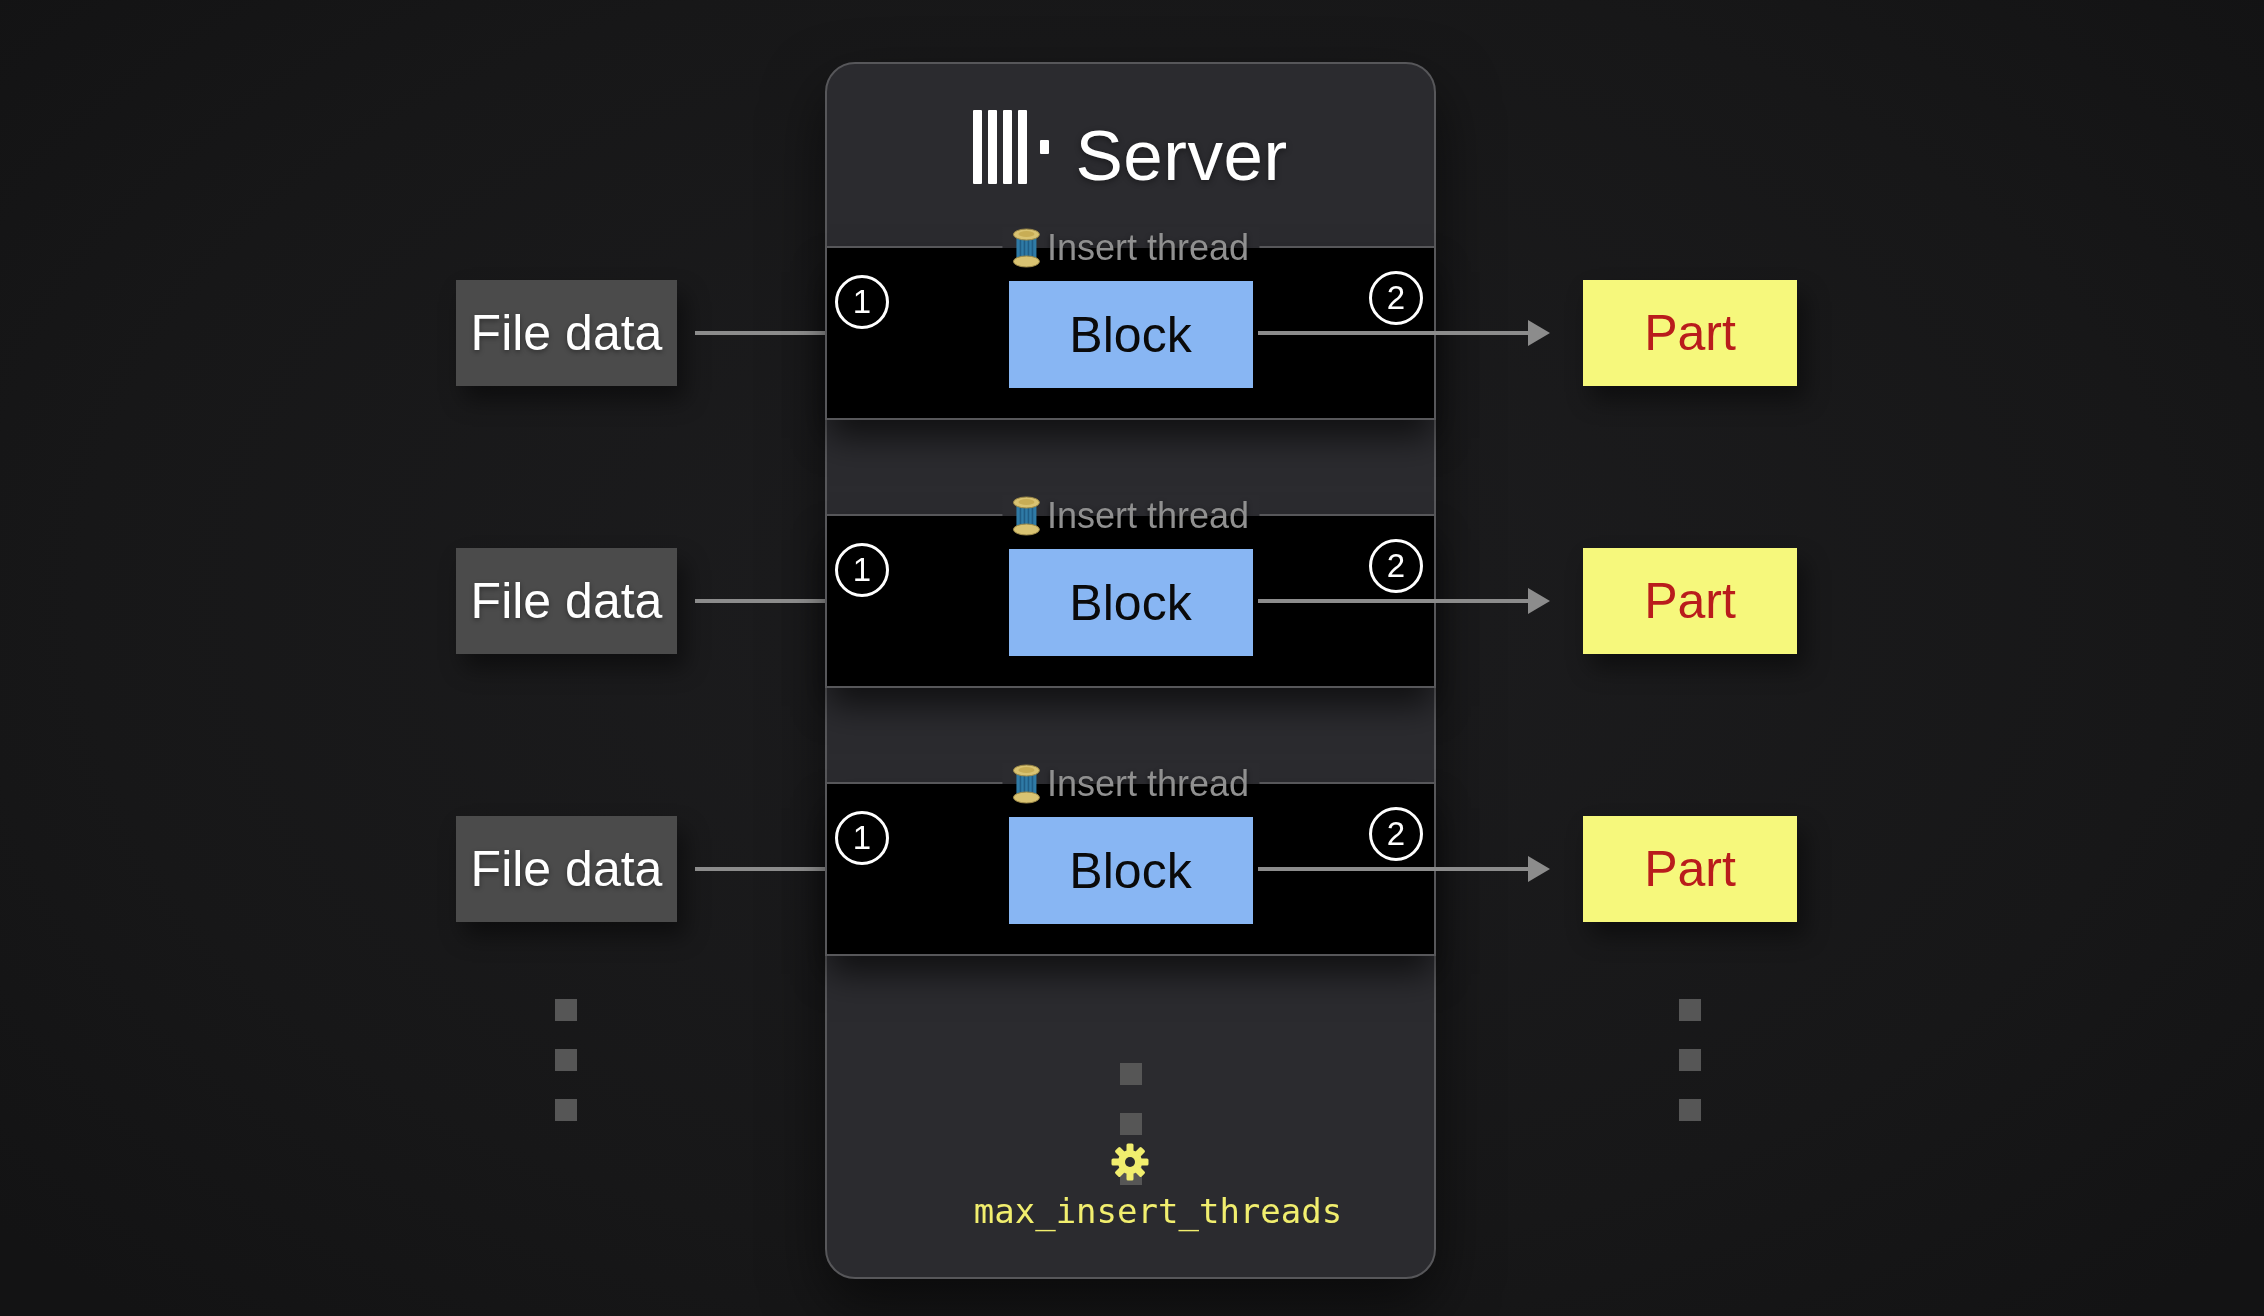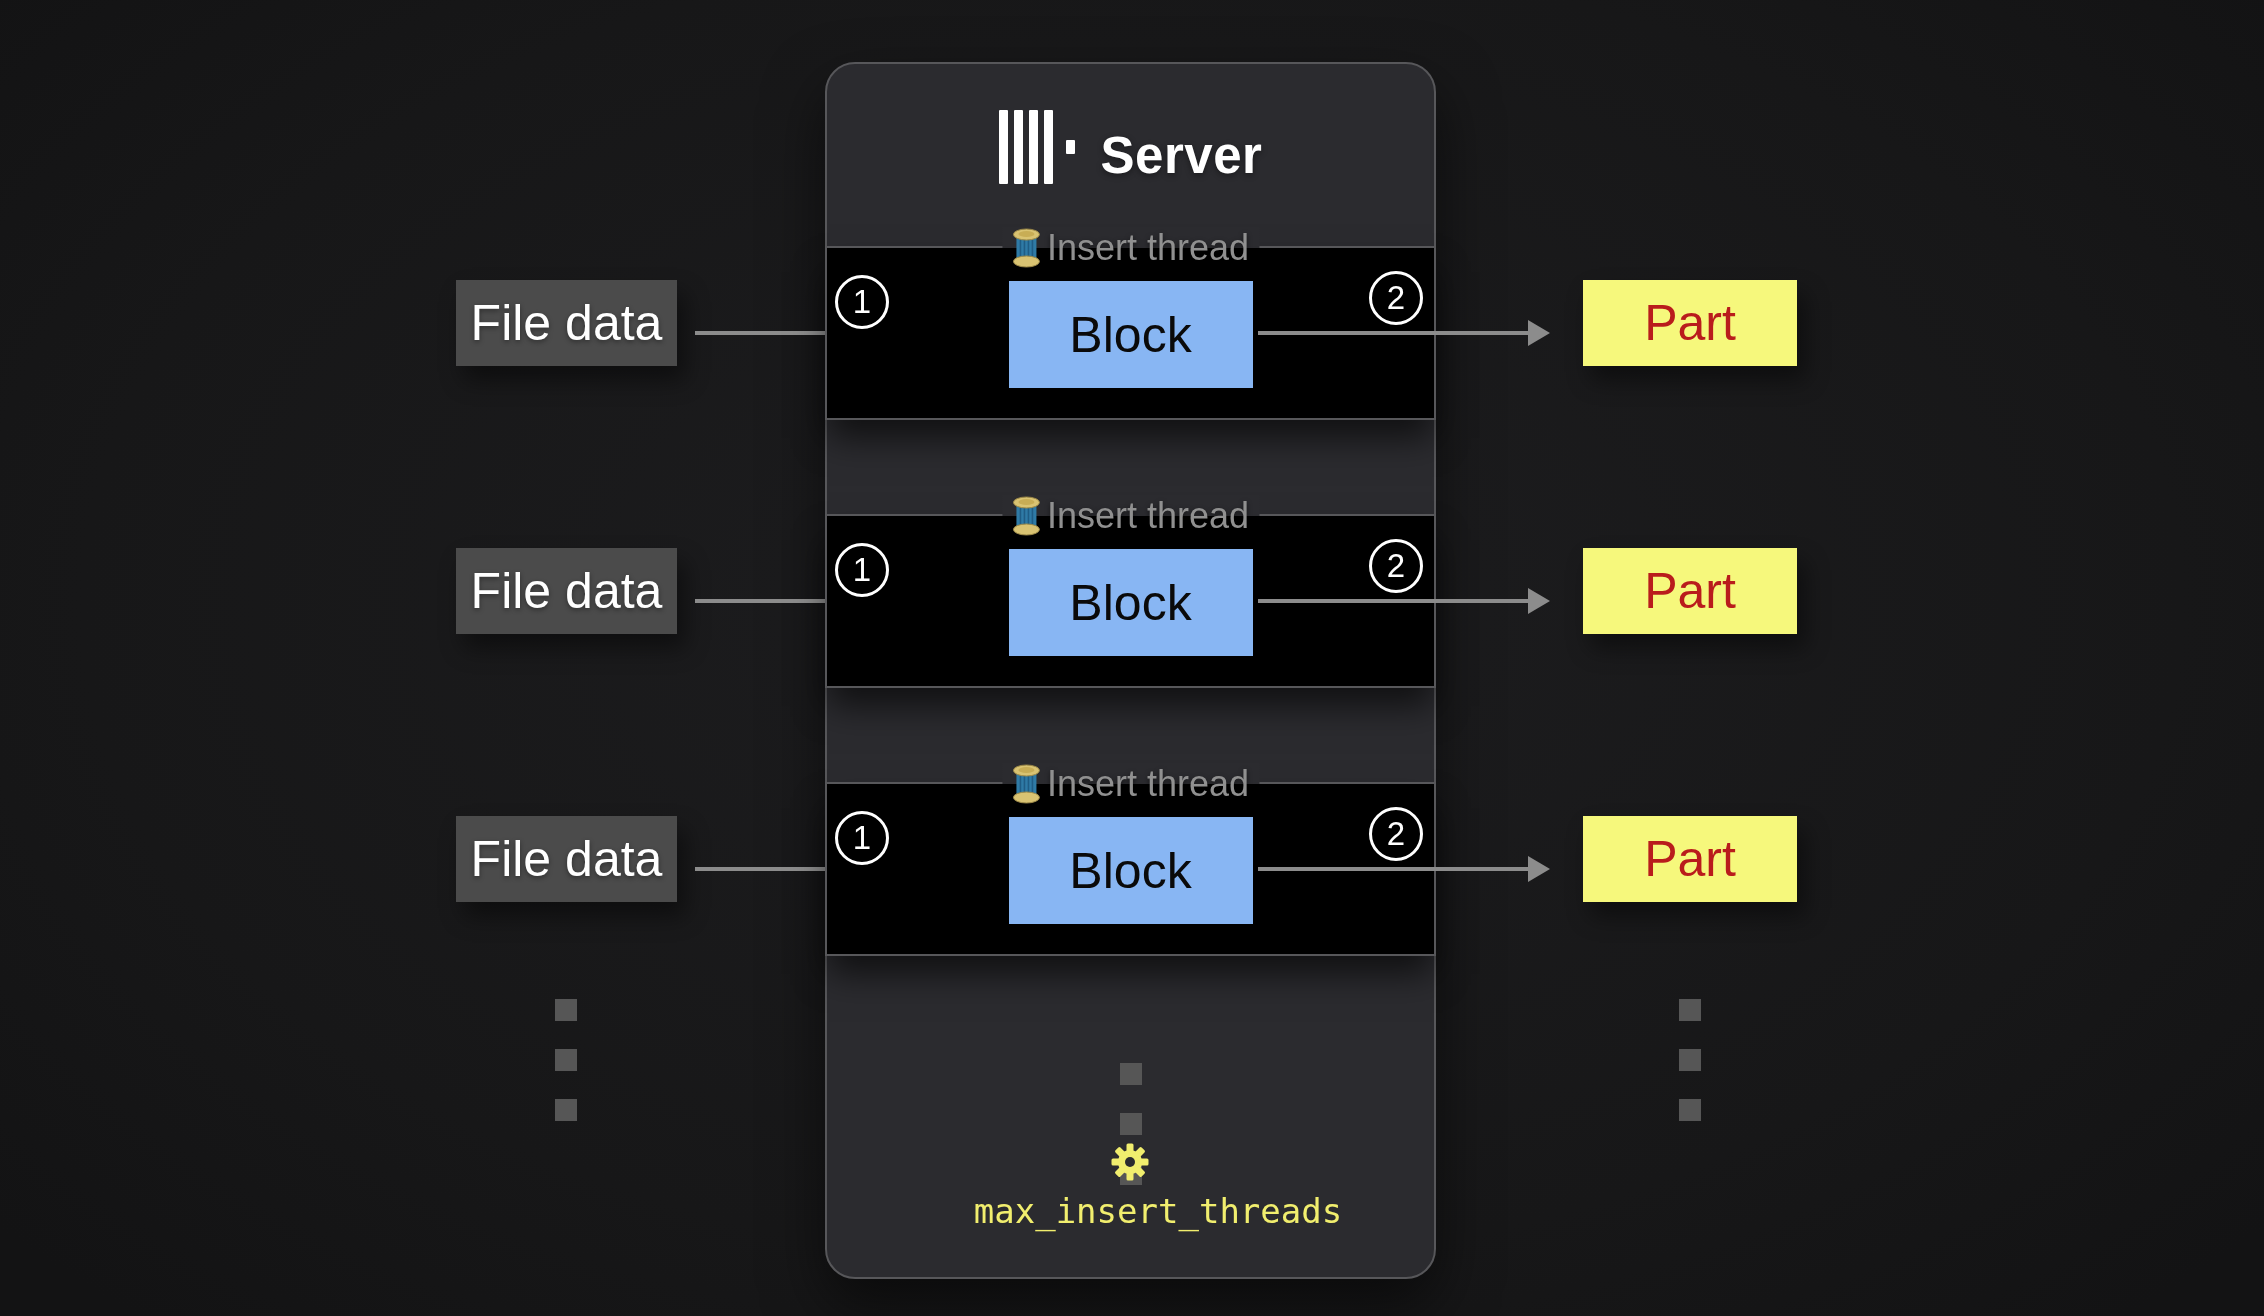--- a/index.html
+++ b/index.html
@@ -15,21 +15,21 @@
     box-sizing:border-box; background:#2b2b2f; border:2px solid #57575a;
     border-radius:30px; box-shadow:0 26px 60px rgba(0,0,0,.55);
   }
   .panel-header {
     position:absolute; left:0; right:0; top:0; height:182px;
     display:flex; align-items:center; justify-content:center; gap:26px;
   }
   .logo { display:flex; align-items:center; gap:6px; transform:translateY(-8px); }
   .logo .bar { width:9px; height:74px; background:#ffffff; border-radius:1px; }
   .logo .bar.short { width:9px; height:14px; margin-left:7px; }
-  .server-title { color:#ffffff; font-size:51px; letter-spacing:.5px; text-shadow:0 2px 6px rgba(0,0,0,.4);font-weight:bold; }
+  .server-title { color:#ffffff; font-size:71px; letter-spacing:.5px; text-shadow:0 2px 6px rgba(0,0,0,.4); }
 
   
   .thread-row { position:absolute; left:0; width:2264px; height:174px; }
   .row-0 { top:246px; } .row-1 { top:514px; } .row-2 { top:782px; }
 
   .thread-box {
     position:absolute; left:825px; top:0; width:611px; height:174px;
     box-sizing:border-box; background:#000000; border:2px solid #57575a;
     box-shadow:0 22px 32px -4px rgba(0,0,0,.62);
   }
@@ -52,21 +52,21 @@
   .step-out { right:11px; top:23px; }
 
   .block-box {
     position:absolute; left:50%; top:33px; transform:translateX(-50%);
     width:244px; height:107px; background:#88b6f3;
     display:flex; align-items:center; justify-content:center;
     color:#0a0a0a; font-size:50px;
   }
 
   .io-box {
-    position:absolute; top:34px; height:86px;
+    position:absolute; top:34px; height:106px;
     display:flex; align-items:center; justify-content:center; font-size:50px;
     box-shadow:8px 14px 22px rgba(0,0,0,.45);
   }
   .input-box  { left:456px;  width:221px; background:#4b4b4b; color:#ffffff; text-shadow:0 2px 5px rgba(0,0,0,.4); }
   .output-box { left:1583px; width:214px; background:#f6f87c; color:#b91c1c; }
 
   .arrow-line { position:absolute; top:85px; height:4px; background:#8c8c8c; }
   .a1 { left:695px;  width:293px; }
   .a2 { left:1258px; width:270px; }
   .arrow-head {

